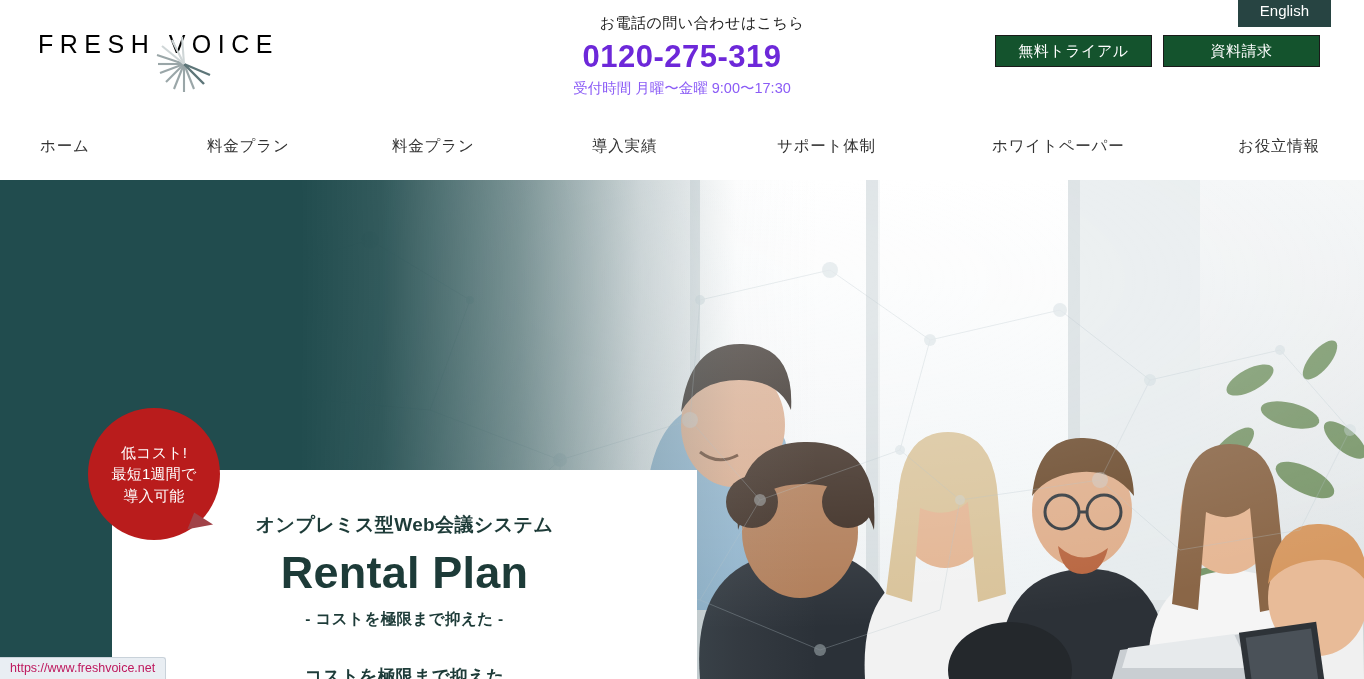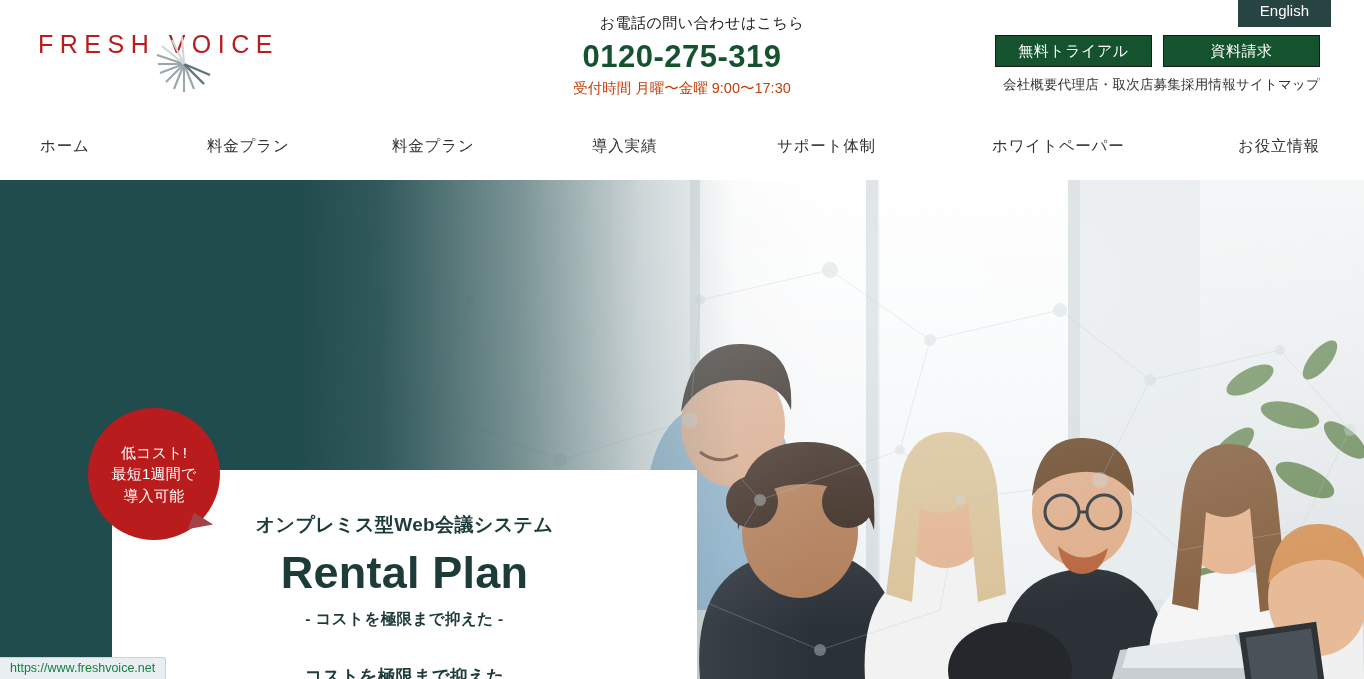--- a/index.html
+++ b/index.html
@@ -15,37 +15,37 @@
   .header { position: relative; width: 1364px; height: 180px; background: #fff; }
 
   
   .logo-wrap {
     position: absolute; left: 38px; top: 24px;
     width: 280px; height: 62px;
   }
   .logo-text {
     position: absolute; left: 0; top: 6px;
     font-size: 25px; letter-spacing: 6.5px;
-    color: #b91c1c; font-weight: 400;
+    color: #000000; font-weight: 400;
     font-family: "Liberation Sans", sans-serif;
     white-space: nowrap;
   }
   .logo-burst { position: absolute; left: 110px; top: 10px; width: 72px; height: 60px; }
 
   
   .phone-block {
     position: absolute; left: 0; right: 0; top: 14px;
     width: 1364px; text-align: center; pointer-events:none;
   }
   .phone-lead { font-size: 15px; color: #222; letter-spacing: 0.5px; padding-left: 40px; }
   .phone-number {
-    font-size: 31px; font-weight: bold; color: #14532d;
+    font-size: 31px; font-weight: bold; color: #6d28d9;
     letter-spacing: 0.5px; line-height: 1.35; margin-top: 3px;
   }
-  .phone-hours { font-size: 14.5px; color: #c2410c; margin-top: 1px; }
+  .phone-hours { font-size: 14.5px; color: #8b5cf6; margin-top: 1px; }
 
   
   .util { position: absolute; right: 44px; top: 0; width: 330px; text-align: right; }
   .btn-english {
     display: inline-block; background: #274442; color: #fff;
     font-size: 15px; padding: 6px 22px 7px 22px;
     margin-top: -4px; line-height: 1.2;
     position: relative; left: 11px;
   }
   .cta-row { margin-top: 8px; display: flex; justify-content: flex-end; gap: 11px; }
@@ -127,21 +127,21 @@
     width: 0; height: 0;
     border-left: 22px solid #a14248;
     border-bottom: 14px solid transparent;
     border-top: 4px solid transparent;
     transform: rotate(22deg);
   }
 
   
   .statusbar {
     position: absolute; left: 0; bottom: 0;
-    background: #e9eef3; color: #15803d;
+    background: #e9eef3; color: #be185d;
     font-size: 12.5px; padding: 3px 10px 4px 10px;
     border-top-right-radius: 3px;
     border: 1px solid #c9d2da; border-left: none; border-bottom: none;
     z-index: 30;
   }
 </style>
 </head>
 <body>
 
 <div class="page">
@@ -176,23 +176,20 @@
       <div class="phone-lead">お電話の問い合わせはこちら</div>
       <div class="phone-number">0120-275-319</div>
       <div class="phone-hours">受付時間 月曜〜金曜 9:00〜17:30</div>
     </div>
 
     <div class="util">
       <div class="btn-english">English</div>
       <div class="cta-row">
         <div class="btn-orange">無料トライアル</div>
         <div class="btn-orange">資料請求</div>
-      </div>
-      <div class="sublinks">
-        <span>会社概要</span><span>代理店・取次店募集</span><span>採用情報</span><span>サイトマップ</span>
       </div>
     </div>
 
     <div class="nav">
       <div class="nav-item" style="position:absolute;left:40px;">ホーム</div>
       <div class="nav-item" style="position:absolute;left:207px;">料金プラン</div>
       <div class="nav-item" style="position:absolute;left:392px;">料金プラン</div>
       <div class="nav-item" style="position:absolute;left:592px;">導入実績</div>
       <div class="nav-item" style="position:absolute;left:777px;">サポート体制</div>
       <div class="nav-item" style="position:absolute;left:992px;">ホワイトペーパー</div>

